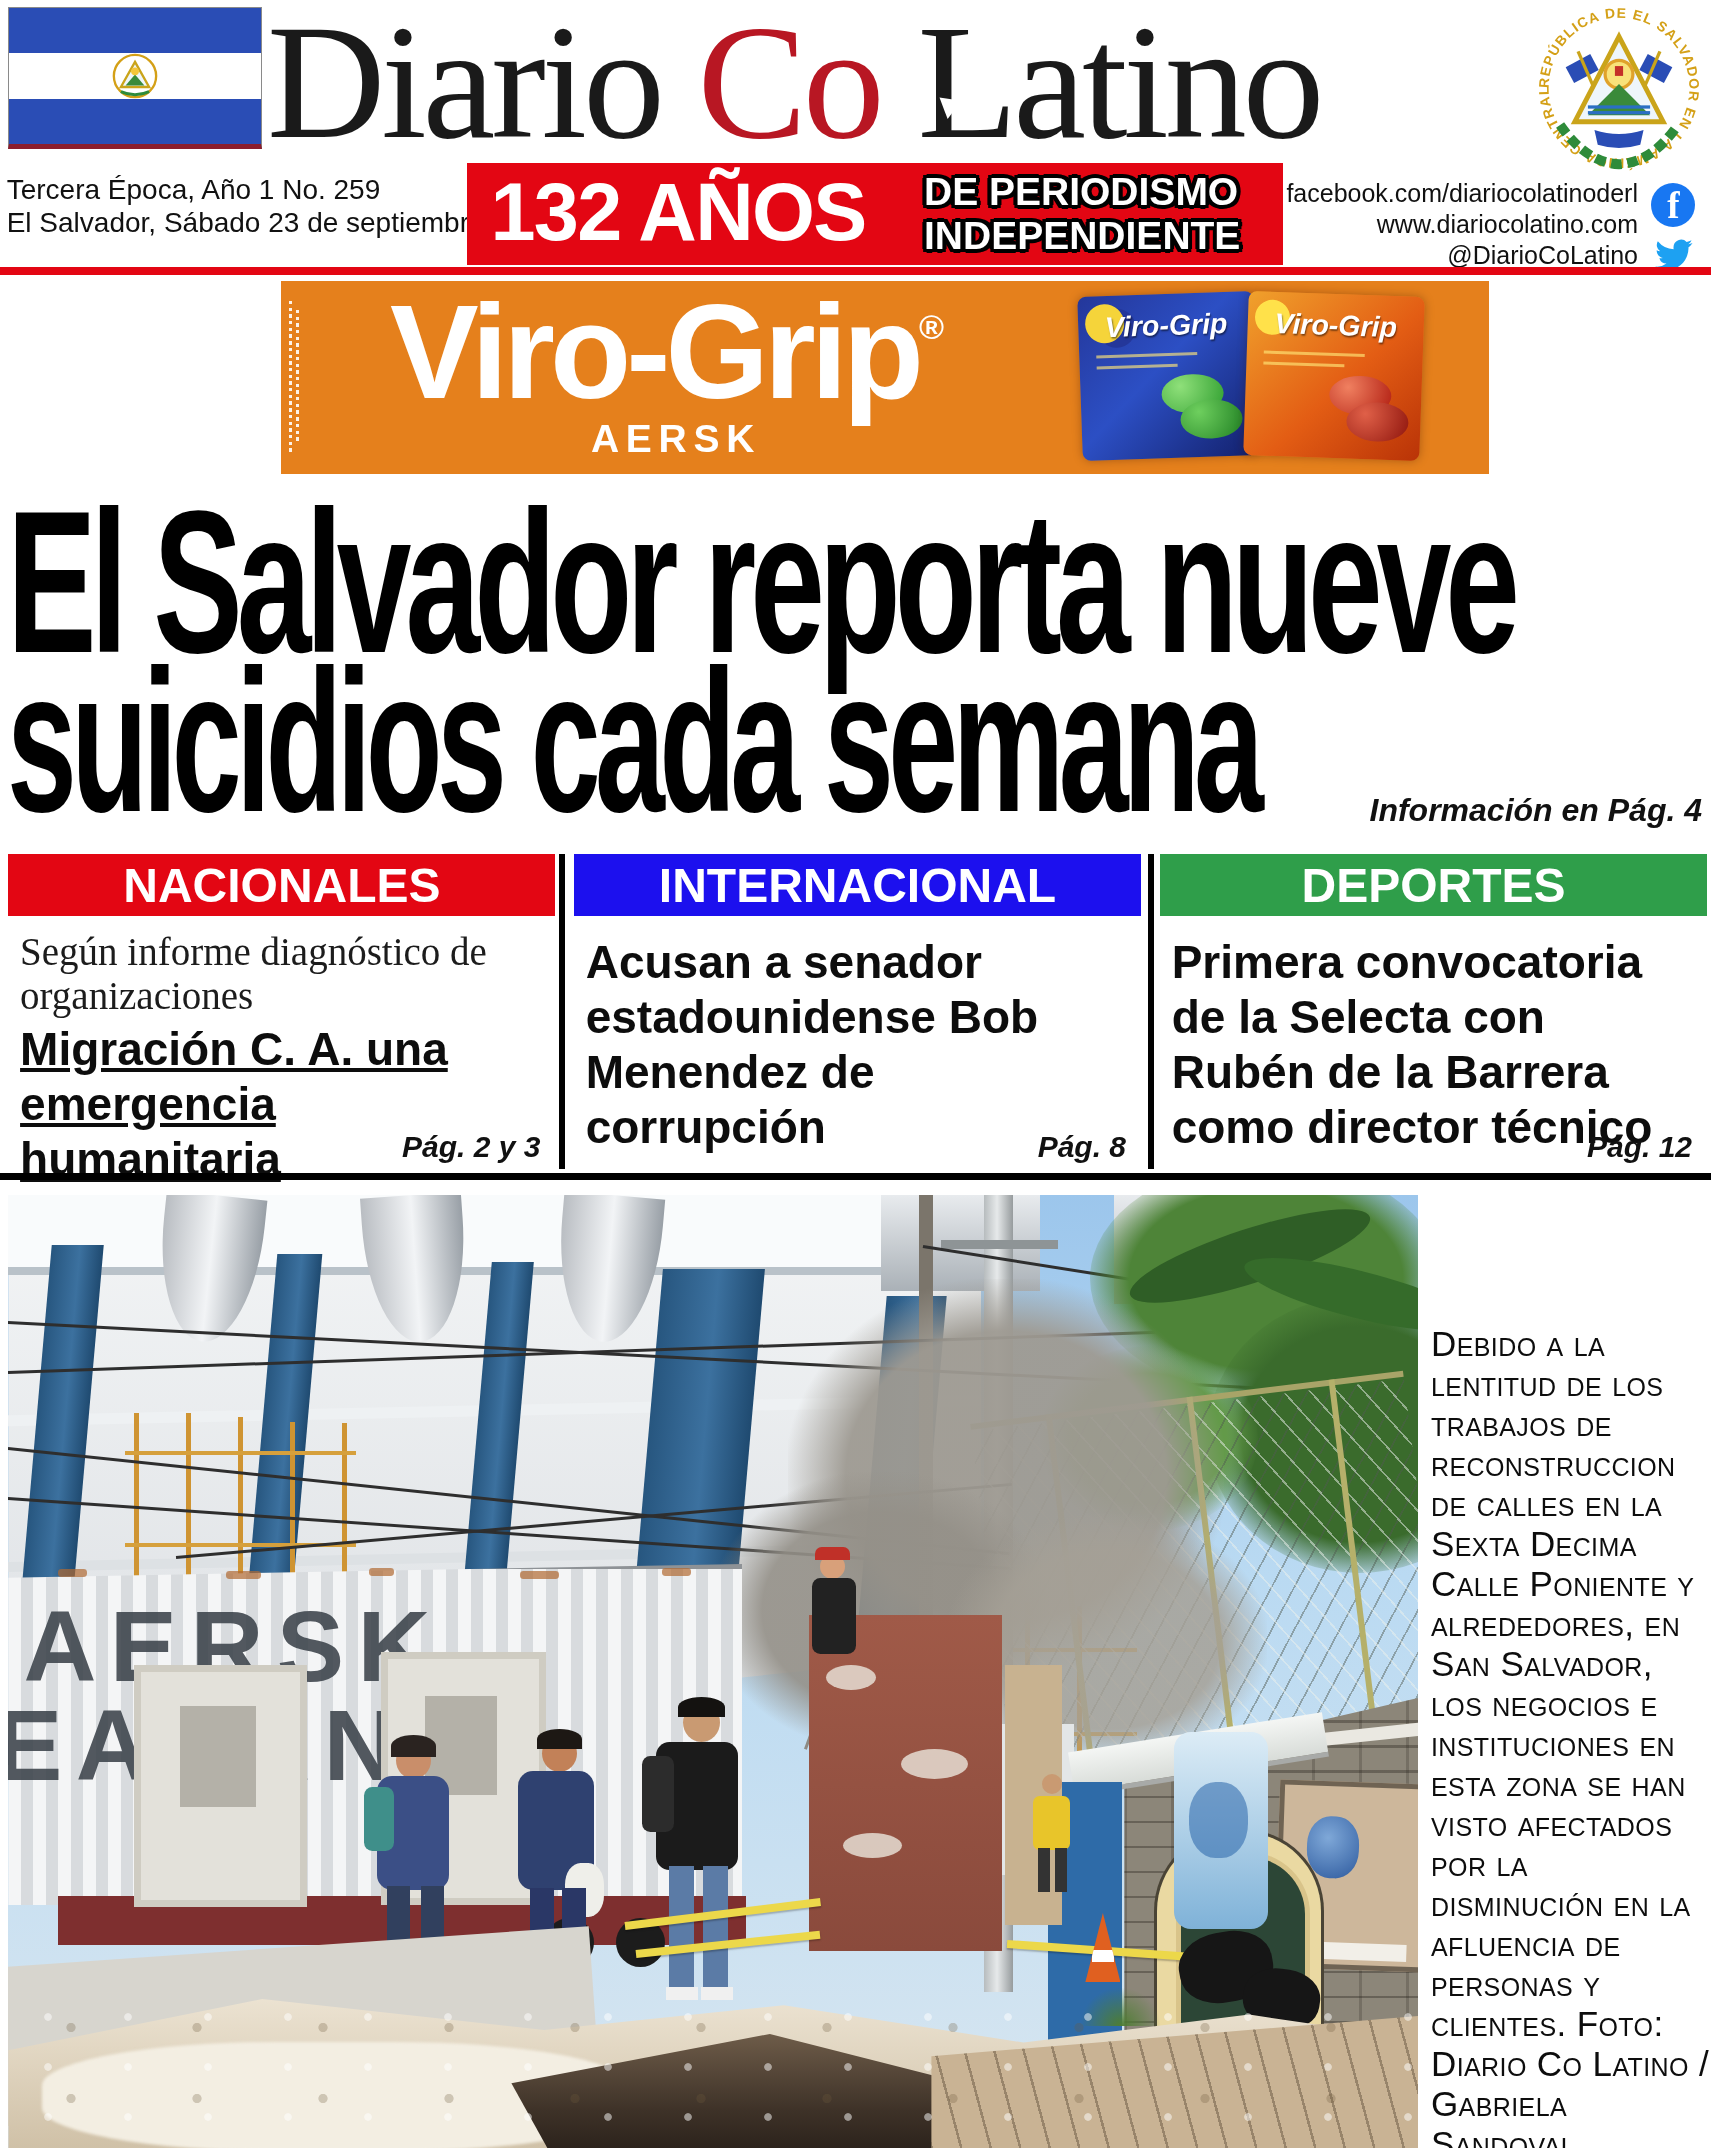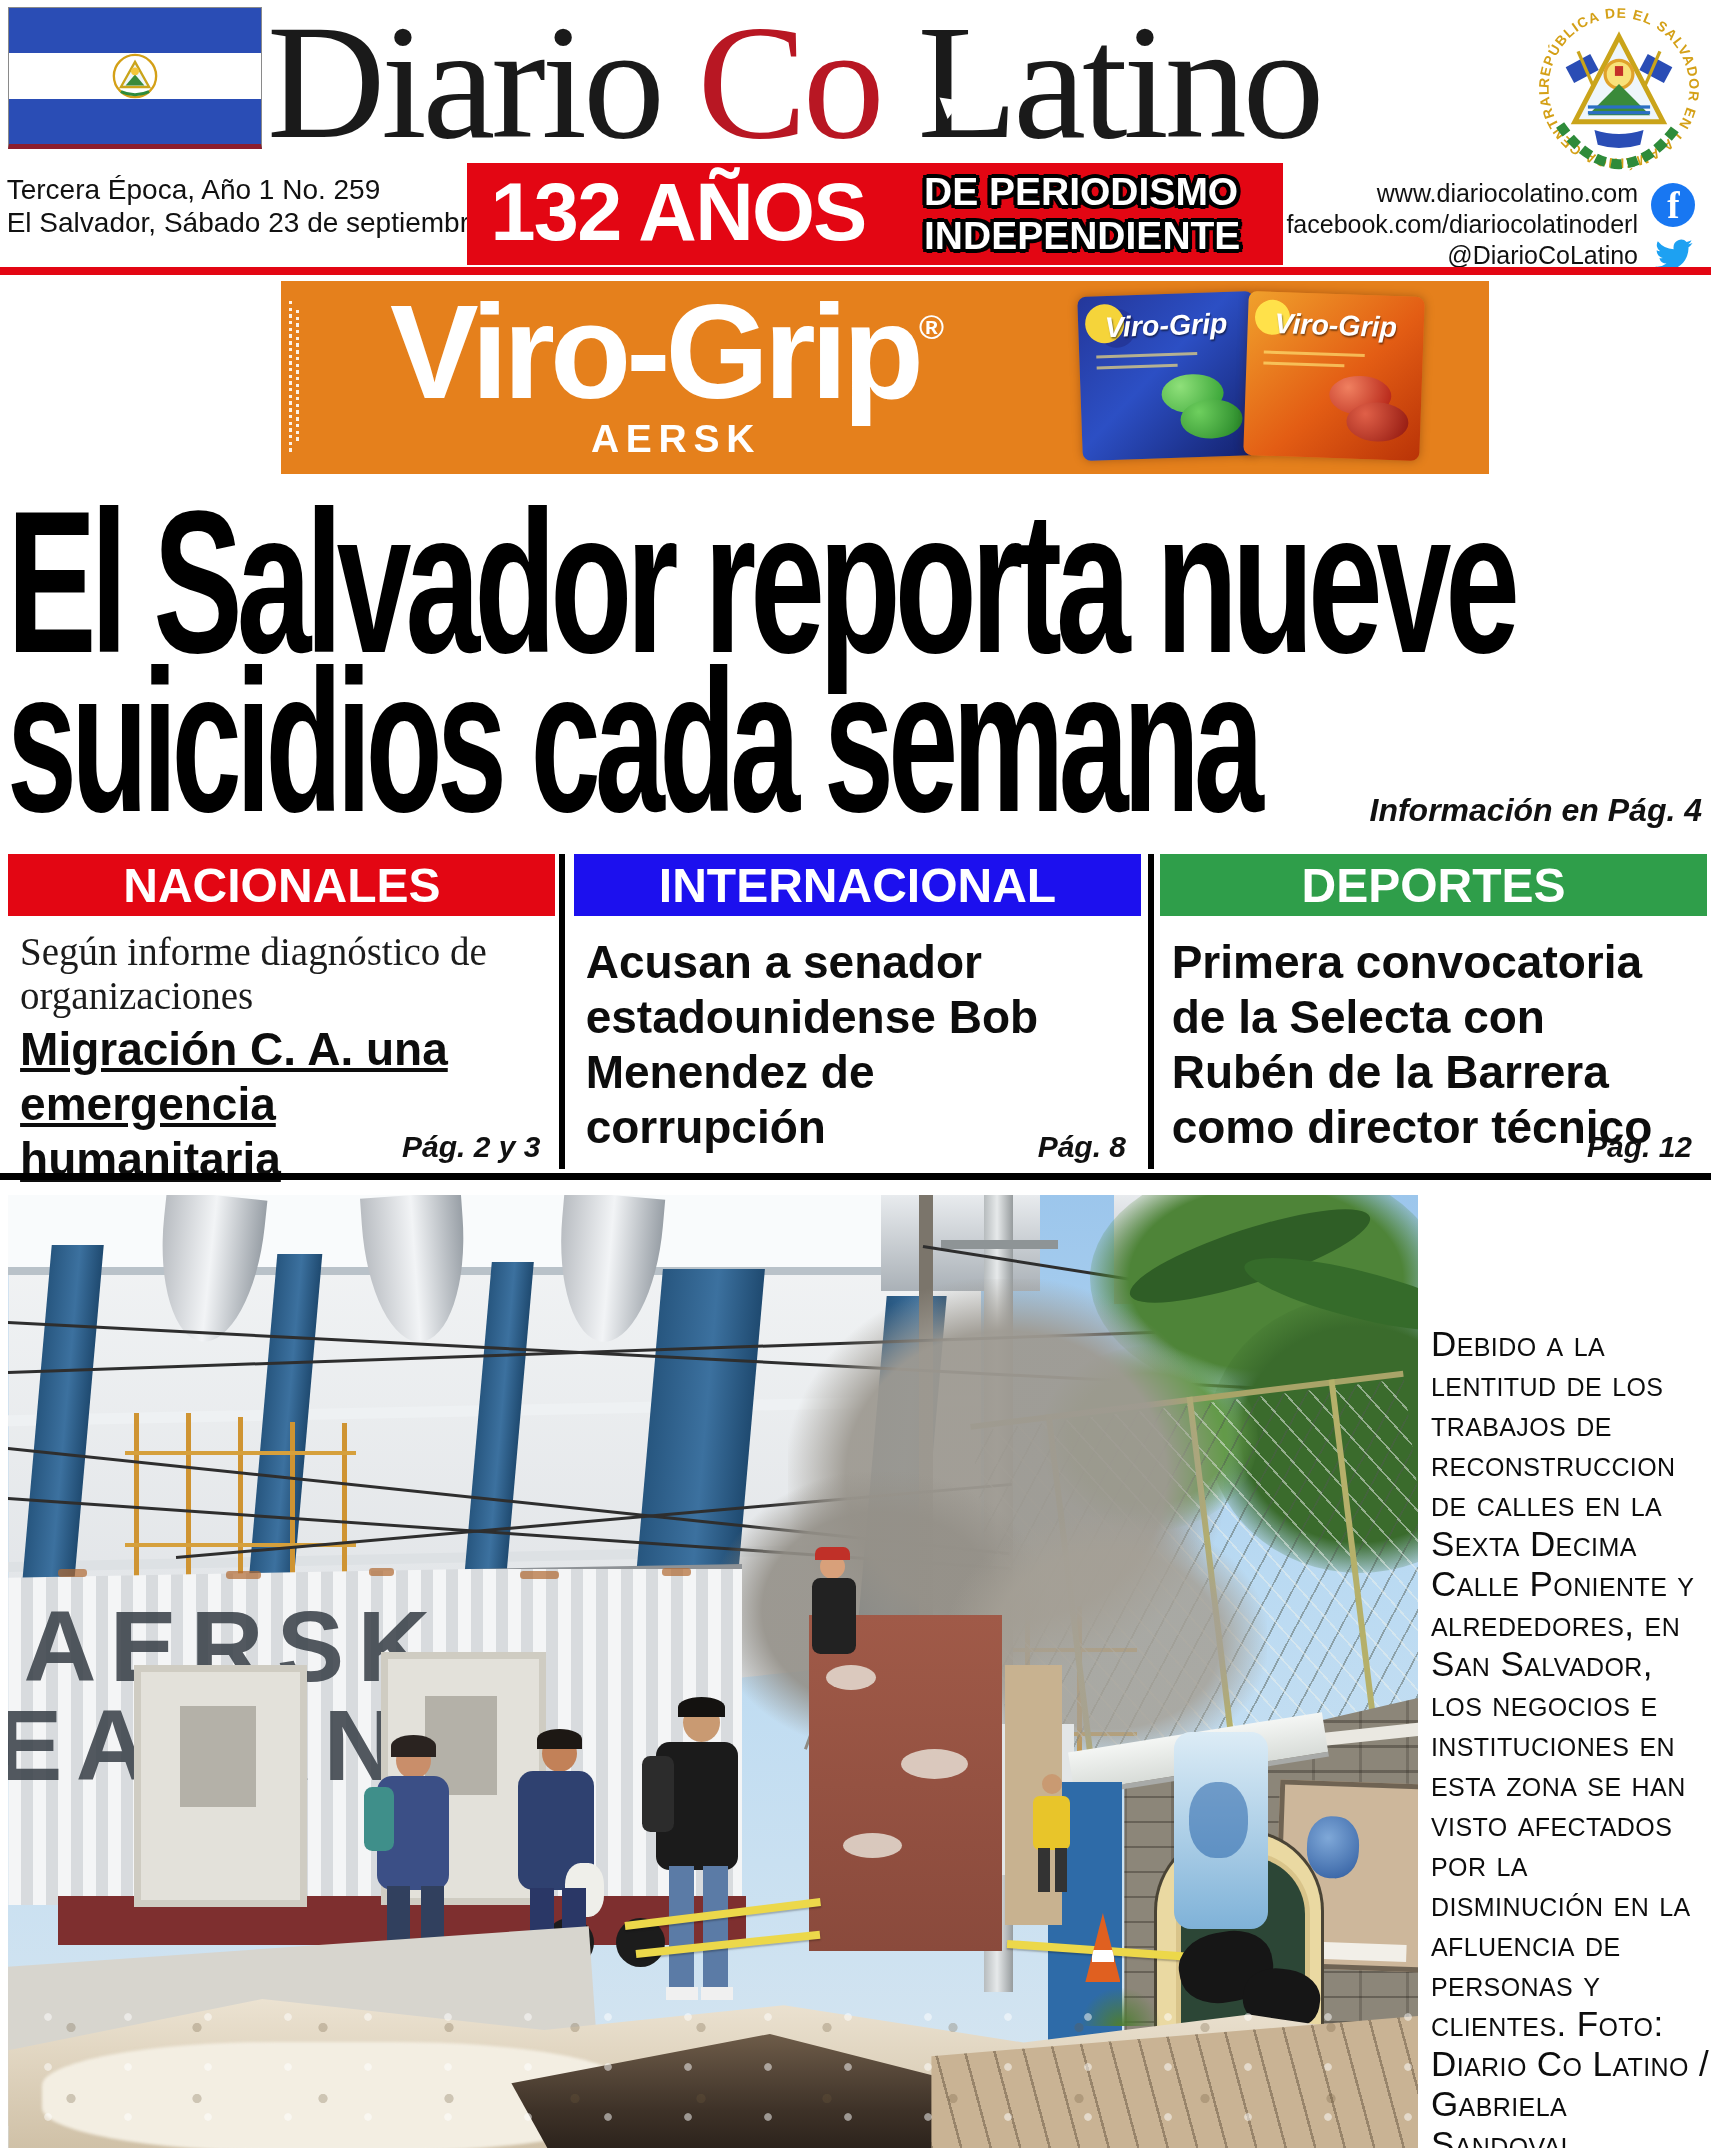--- a/index.html
+++ b/index.html
@@ -211,22 +211,22 @@
 
   <div class="abs anniv">
     <div class="years">132 AÑOS</div>
     <div class="right">
       <div>DE PERIODISMO</div>
       <div>INDEPENDIENTE</div>
     </div>
   </div>
 
   <div class="abs social">
+    <div>facebook.com/diariocolatinoderl</div>
     <div>www.diariocolatino.com</div>
-    <div>facebook.com/diariocolatinoderl</div>
     <div>@DiarioCoLatino</div>
   </div>
   <div class="abs soc-icons">
     <div class="fb">f</div>
     <svg width="45" height="40" viewBox="0 0 24 24">
       <path fill="#1da1f2" d="M23.4 4.8c-.8.4-1.7.6-2.6.8.9-.6 1.6-1.5 2-2.5-.9.5-1.9.9-2.9 1.1A4.6 4.6 0 0 0 12 7.5c0 .4 0 .7.1 1A13 13 0 0 1 2.6 3.7a4.6 4.6 0 0 0 1.4 6.1c-.7 0-1.5-.2-2.1-.6v.1c0 2.2 1.6 4.1 3.7 4.5-.7.2-1.4.2-2.1.1a4.6 4.6 0 0 0 4.3 3.2A9.2 9.2 0 0 1 1 18.9 13 13 0 0 0 8 21c8.4 0 13-7 13-13v-.6c.9-.6 1.7-1.5 2.4-2.6z"></path>
     </svg>
   </div>
 
   <div class="abs redrule"></div>

